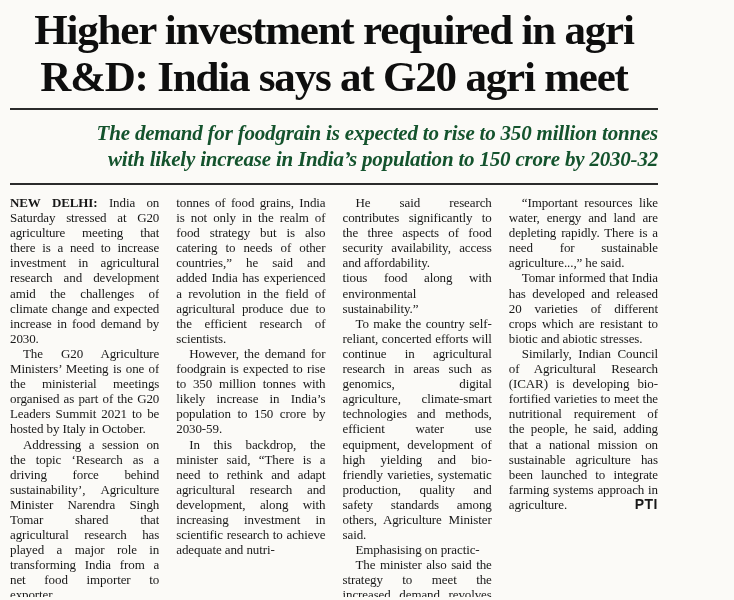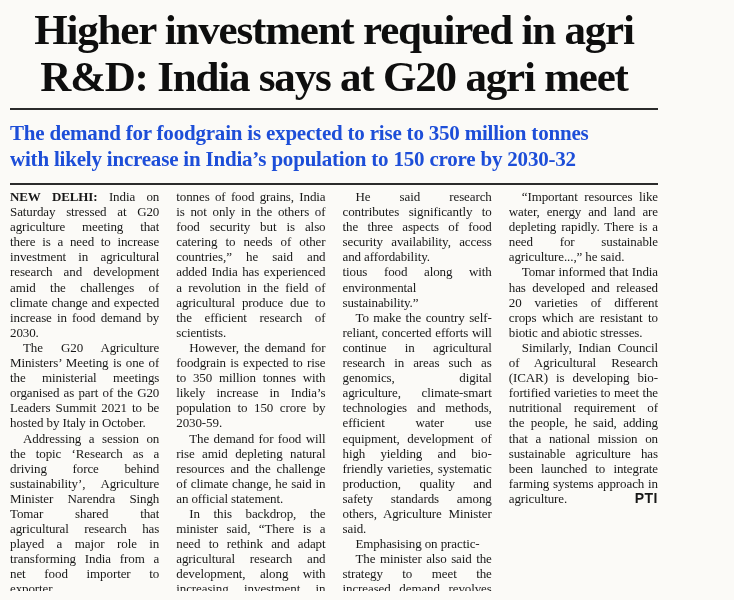--- a/index.html
+++ b/index.html
@@ -30,36 +30,37 @@
     line-height: 47px;
     letter-spacing: -1.2px;
     white-space: nowrap;
   }
   .rule {
     border: none;
     border-top: 2px solid #2b2b2b;
     margin: 0;
   }
   .subhead {
-    text-align: left;
+    text-align: right;
+    font-style: italic;
     font-weight: 600;
-    color: #1d4ed8;
+    color: #14532d;
     padding: 10px 0 11px 0;
   }
   .subhead .sl {
     display: block;
     font-size: 21px;
     line-height: 26px;
     letter-spacing: -0.2px;
     white-space: nowrap;
   }
   .body-cols {
     display: flex;
     gap: 17px;
-    margin-top: 4px;
+    margin-top: 10px;
     height: 402px;
     overflow: hidden;
     text-align: justify;
     font-size: 13px;
     line-height: 15.1px;
     letter-spacing: -0.1px;
     color: #181818;
   }
   .col {
     flex: 1 1 0;
@@ -100,23 +101,22 @@
   <hr class="rule">
 
   <div class="body-cols">
       <div class="col">
         <p class="para"><strong class="dateline">NEW DELHI: </strong>India on Saturday stressed at G20 agriculture meeting that there is a need to increase investment in agricultural research and development amid the challenges of climate change and expected increase in food demand by 2030.</p>
         <p class="para indent">The G20 Agriculture Ministers’ Meeting is one of the ministerial meetings organised as part of the G20 Leaders Summit 2021 to be hosted by Italy in October.</p>
         <p class="para indent">Addressing a session on the topic ‘Research as a driving force behind sustainability’, Agriculture Minister Narendra Singh Tomar shared that agricultural research has played a major role in transforming India from a net food importer to exporter.</p>
         <p class="para indent">“Today with an annual production of 308 million</p>
       </div>
       <div class="col">
-        <p class="para">tonnes of food grains, India is not only in the others of food security but is also catering to needs of other countries,” he said and added India has experienced a revolution in the field of agricultural produce due to the efficient research of scientists.</p>
+        <p class="para">tonnes of food grains, India is not only in the realm of food strategy but is also catering to needs of other countries,” he said and added India has experienced a revolution in the field of agricultural produce due to the efficient research of scientists.</p>
         <p class="para indent">However, the demand for foodgrain is expected to rise to 350 million tonnes with likely increase in India’s population to 150 crore by 2030-59.</p>
-        <p class="para indent">The demand for food will rise amid depleting natural resources and the challenge of climate change, he said in an official statement.</p>
         <p class="para indent">In this backdrop, the minister said, “There is a need to rethink and adapt agricultural research and development, along with increasing investment in scientific research to achieve adequate and nutri-</p>
       </div>
       <div class="col">
         <p class="para indent">He said research contributes significantly to the three aspects of food security availability, access and affordability.</p>
         <p class="para">tious food along with environmental sustainability.”</p>
         <p class="para indent">To make the country self-reliant, concerted efforts will continue in agricultural research in areas such as genomics, digital agriculture, climate-smart technologies and methods, efficient water use equipment, development of high yielding and bio-friendly varieties, systematic production, quality and safety standards among others, Agriculture Minister said.</p>
         <p class="para indent">Emphasising on practic-</p>
         <p class="para indent">The minister also said the strategy to meet the increased demand revolves around increasing productivity and increasing the income of farmers.</p>
       </div>
       <div class="col">

